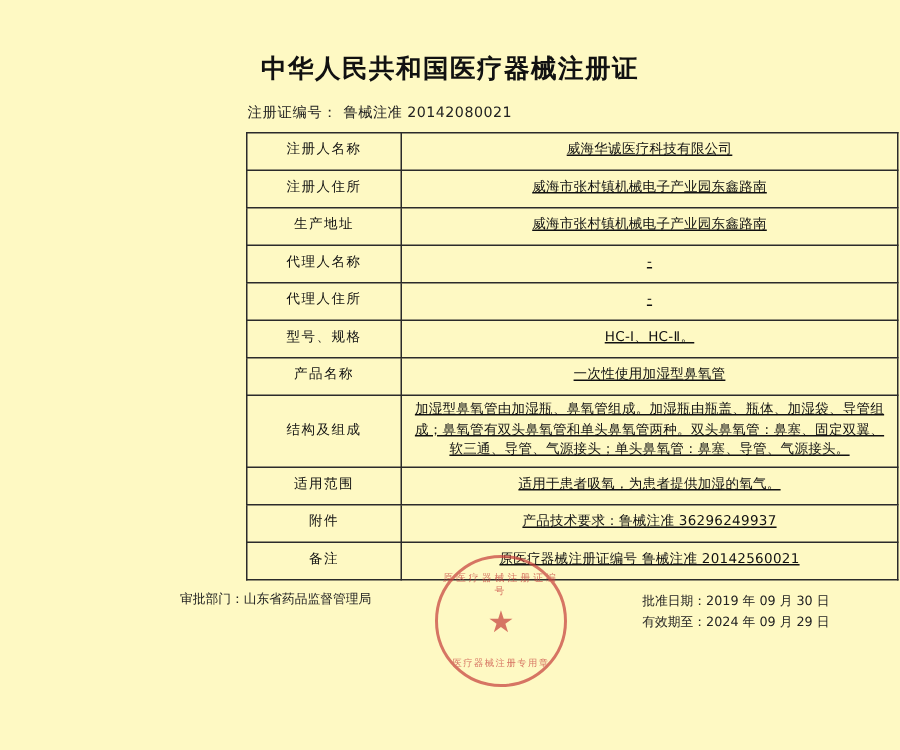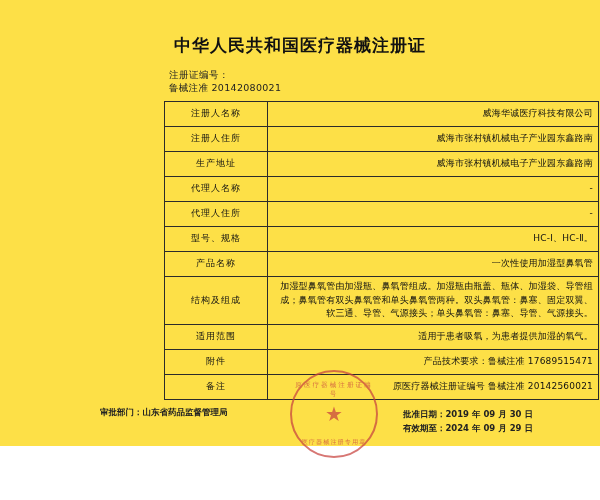--- a/index.html
+++ b/index.html
@@ -10,41 +10,40 @@
     width: 600px;
     height: 500px;
     background: #ffffff;
     font-family: "DejaVu Sans", "Liberation Sans", sans-serif;
     color: #1a1a1a;
     overflow: hidden;
   }
   .page {
     position: relative;
     width: 600px;
-    height: 446px;
-    background: #fde047;
+    height: 500px;
+    background: #fef9c3;
     box-sizing: border-box;
   }
   .doc-title {
     text-align: center;
     font-size: 17px;
     letter-spacing: 1px;
     font-weight: 600;
     color: #111;
     padding-top: 34px;
     font-family: "DejaVu Serif", "Liberation Serif", serif;
   }
   .cert-no {
     margin: 12px 0 6px 0;
     padding-left: 165px;
     font-size: 9.5px;
     color: #222;
     display: flex;
     align-items: baseline;
-    flex-direction: column;
   }
   .cert-no .label {
     letter-spacing: 0.5px;
   }
   .cert-no .value {
     margin-left: 4px;
     letter-spacing: 0.3px;
   }
   table.reg-table {
     border-collapse: collapse;
@@ -61,43 +60,43 @@
     color: #111;
   }
   td.key {
     width: 92px;
     text-align: center;
     letter-spacing: 1px;
     white-space: nowrap;
     border-radius: 10px;
   }
   td.val {
-    text-align: right;
+    text-align: center;
     padding-left: 7px;
     letter-spacing: 0.2px;
+    text-decoration: underline;
   }
   td.tall {
     height: 18px;
   }
   td.struct {
     line-height: 1.6;
     padding: 4px 6px;
     font-size: 8.6px;
   }
   .footer-row {
     position: relative;
-    margin: 7px 0 0 12px;
-    padding-left: 88px;
+    margin: 7px 0 0 0;
+    padding-left: 120px;
     font-size: 8.5px;
     color: #222;
     display: flex;
     justify-content: space-between;
     width: 435px;
     box-sizing: content-box;
-    font-weight: bold;
   }
   .footer-left {
     white-space: nowrap;
   }
   .footer-right {
     text-align: left;
     line-height: 1.7;
     white-space: nowrap;
     margin-right: 2px;
   }
@@ -185,21 +184,21 @@
       <tr>
         <td class="key">结构及组成</td>
         <td class="val struct">加湿型鼻氧管由加湿瓶、鼻氧管组成。加湿瓶由瓶盖、瓶体、加湿袋、导管组成；鼻氧管有双头鼻氧管和单头鼻氧管两种。双头鼻氧管：鼻塞、固定双翼、软三通、导管、气源接头；单头鼻氧管：鼻塞、导管、气源接头。</td>
       </tr>
       <tr>
         <td class="key tall">适用范围</td>
         <td class="val tall">适用于患者吸氧，为患者提供加湿的氧气。</td>
       </tr>
       <tr>
         <td class="key tall">附件</td>
-        <td class="val tall">产品技术要求：鲁械注准 17689515471</td>
+        <td class="val tall">产品技术要求：鲁械注准 36296249937</td>
       </tr>
       <tr>
         <td class="key tall">备注</td>
         <td class="val tall">原医疗器械注册证编号 鲁械注准 20142560021</td>
       </tr>
     </tbody>
   </table>
 
   <div class="footer-row">
     <div class="footer-left">审批部门：山东省药品监督管理局</div>

